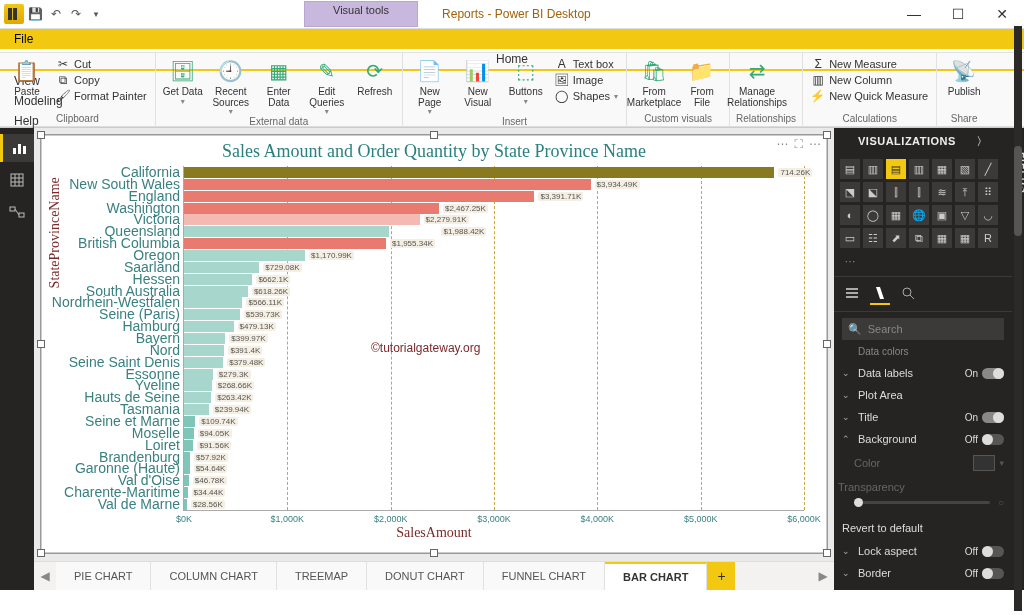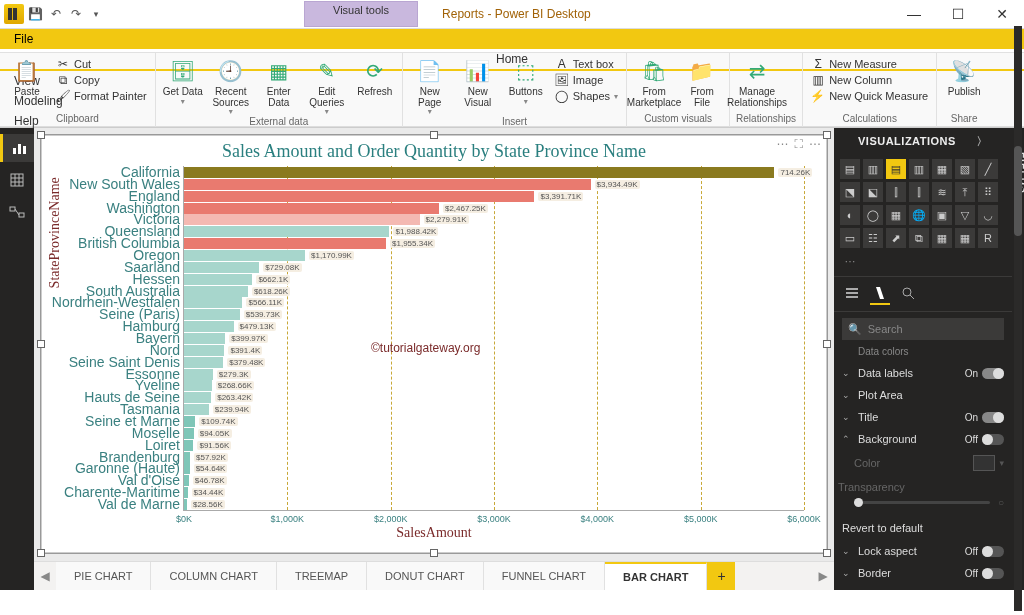--- a/index.html
+++ b/index.html
@@ -358,21 +358,21 @@
             <div class="bar-row" style="top: 36.5172px;">
               <div class="bar" style="width: 254.949px; background: rgb(233, 122, 111);"></div>
               <div class="dlabel">$2,467.25K</div>
             </div>
             <div class="ytick" style="top: 41.5172px;">Washington</div>
             <div class="bar-row" style="top: 48.3793px;">
               <div class="bar" style="width: 235.591px; background: rgb(244, 185, 178);"></div>
               <div class="dlabel">$2,279.91K</div>
             </div>
             <div class="ytick" style="top: 53.3793px;">Victoria</div>
-            <div class="bar-row" style="top: 60.2414px;">
+            <div class="bar-row" style="top: 60.2414px; gap: 48px;">
               <div class="bar" style="width: 205.47px; background: rgb(167, 214, 204);"></div>
               <div class="dlabel">$1,988.42K</div>
             </div>
             <div class="ytick" style="top: 65.2414px;">Queensland</div>
             <div class="bar-row" style="top: 72.1034px;">
               <div class="bar" style="width: 202.052px; background: rgb(233, 122, 111);"></div>
               <div class="dlabel">$1,955.34K</div>
             </div>
             <div class="ytick" style="top: 77.1034px;">British Columbia</div>
             <div class="bar-row" style="top: 83.9655px;">

